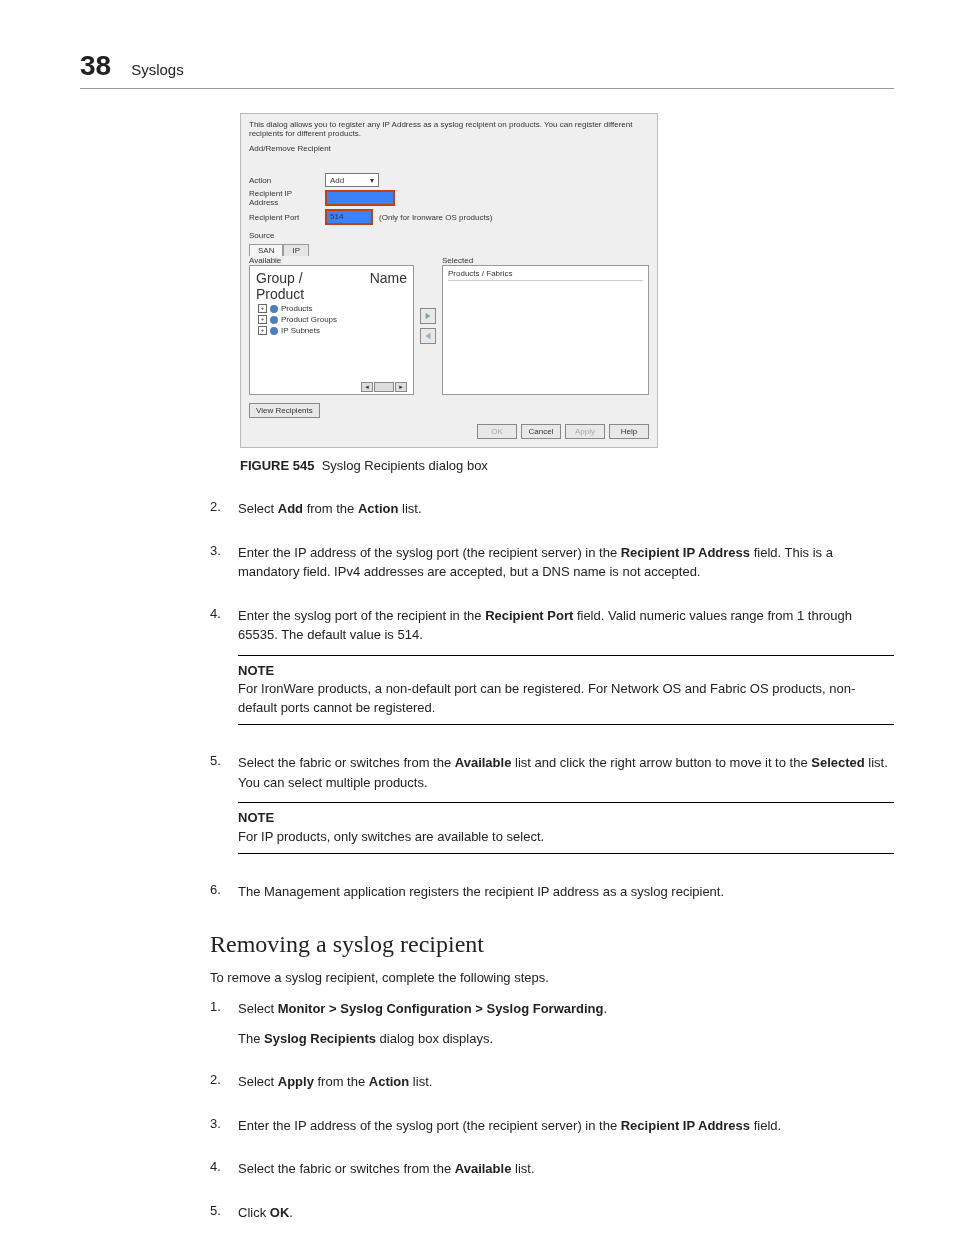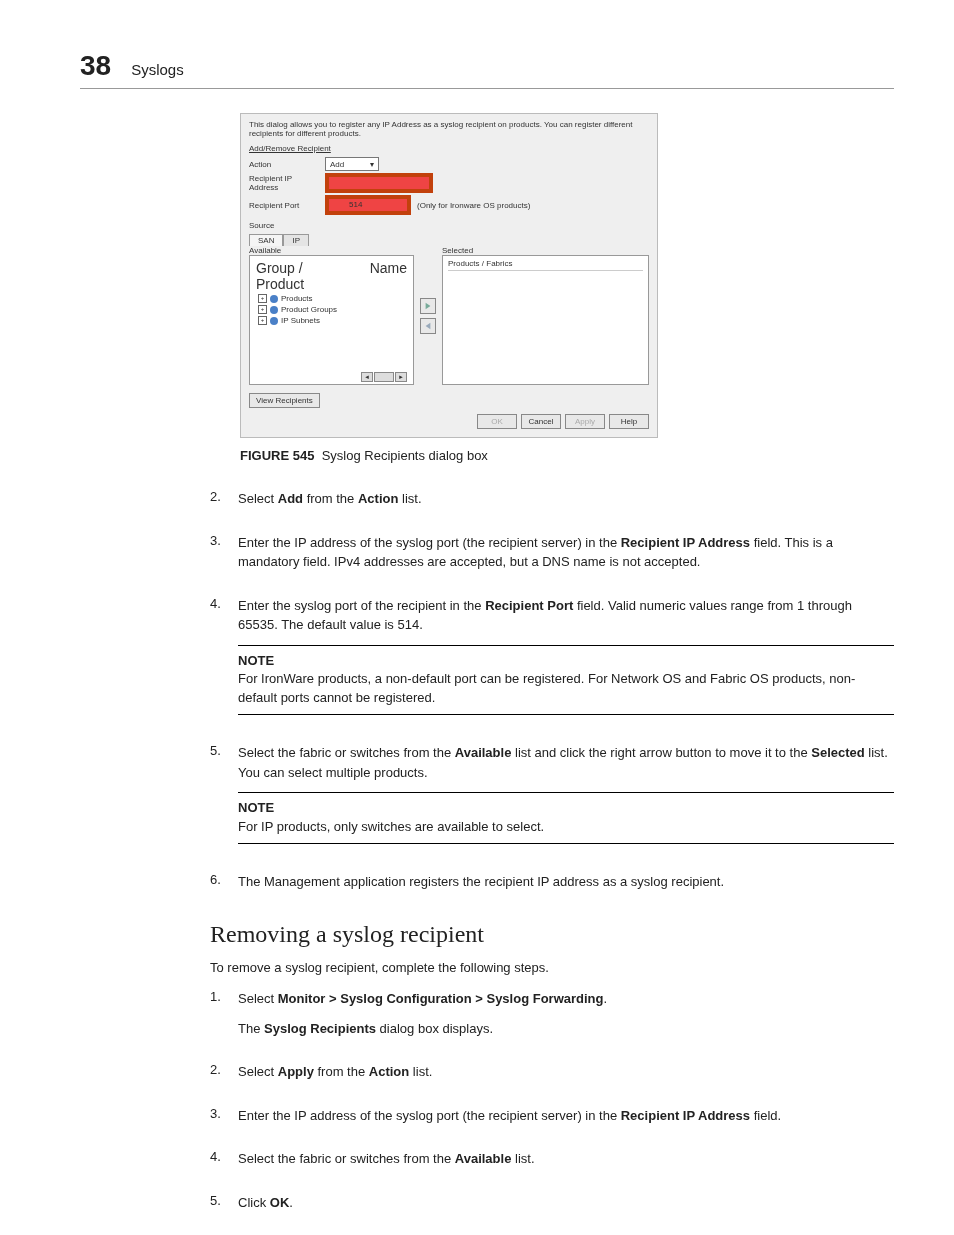--- a/index.html
+++ b/index.html
@@ -30,30 +30,30 @@
   .screenshot {
     margin-left: 160px;
     width: 400px;
     border: 1px solid #bbb;
     background: #efefef;
     padding: 6px 8px 8px 8px;
     font-size: 8px;
     color: #333;
   }
   .ss-intro { margin-bottom: 6px; }
-  .ss-section { margin-bottom: 4px; text-decoration: underline; }
+  .ss-section { margin-bottom: 20px; }
   .ss-row { display: flex; align-items: center; gap: 6px; margin: 2px 0; }
   .ss-label { width: 70px; }
   .ss-select {
     border: 1px solid #777; background:#fff; padding: 0 4px;
     display:inline-flex; align-items:center; justify-content:space-between;
     width:44px; height:12px;
   }
   .ss-input {
-    border: 4px solid #c2410c; background:#ef4444; padding: 0 20px;
+    border: 2px solid #c2410c; background:#3b82f6; padding: 0 3px;
     display:inline-block; height:12px; min-width:38px; line-height:12px;
   }
   .tabs { display:flex; margin-top:4px; }
   .tab {
     border:1px solid #999; border-bottom:none;
     padding:1px 8px; background:#e4e4e4; font-size:8px;
   }
   .tab.active { background:#f5f5f5; }
   .panel {
     border:1px solid #999; background:#fff;

